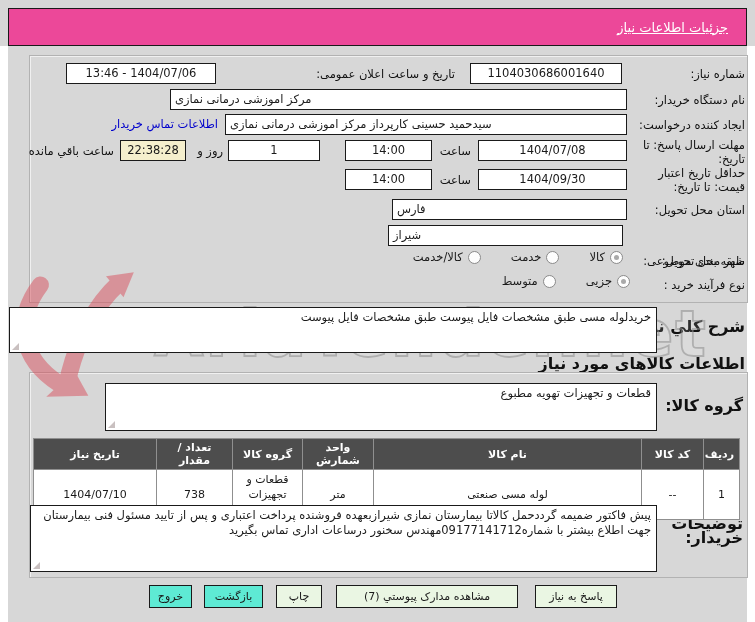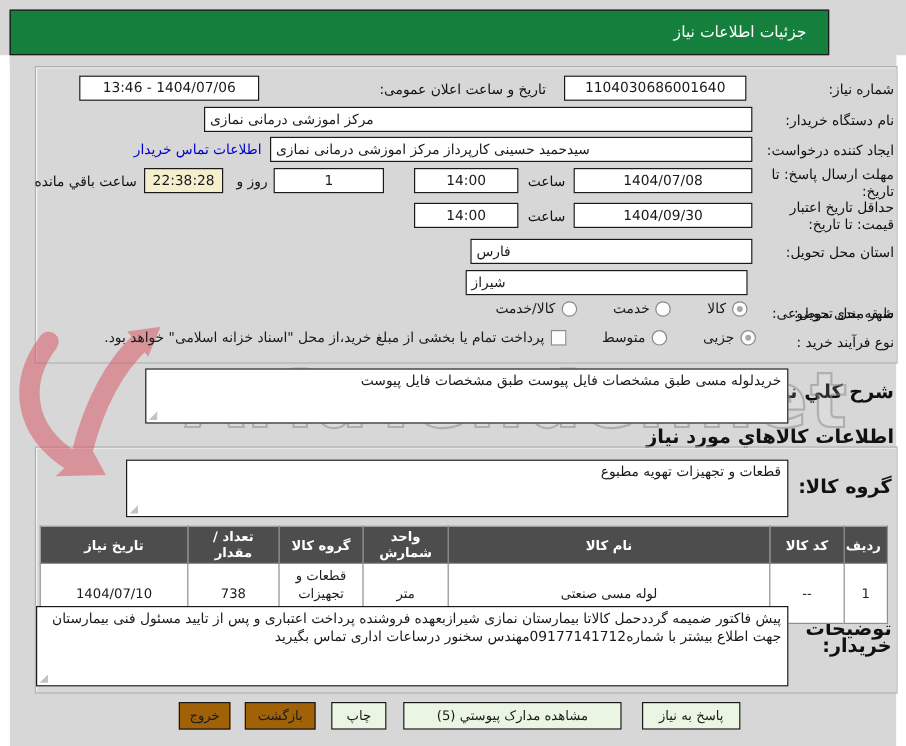--- a/index.html
+++ b/index.html
@@ -10,24 +10,24 @@
     position: relative;
     overflow: hidden;
     font-size: 12px;
     color: #1a1a1a;
     direction: rtl;
   }
   .page-bg { position: absolute; left: 8px; top: 0; width: 739px; height: 622px; background: #d7d7d7; }
   .topstrip { position: absolute; left: 0; top: 0; width: 755px; height: 55px; background: #d7d7d7; }
 
   .titlebar {
-    position: absolute; left: 8px; top: 8px; width: 683px; height: 38px;
-    background: #15803d; border: 1px solid #1a1a1a;
+    position: absolute; left: 8px; top: 8px; width: 739px; height: 38px;
+    background: #ec4899; border: 1px solid #1a1a1a;
     color: #ffffff; font-size: 13px;
-    display: flex; align-items: center; padding-right: 18px;
+    display: flex; align-items: center; padding-right: 18px; text-decoration: underline;
   }
 
   .groupbox {
     position: absolute; border: 1px solid #b2b2b2;
     box-shadow: 1px 1px 0 #f0f0f0 inset;
   }
   #group-top { left: 29px; top: 55px; width: 719px; height: 248px; }
   #group-goods { left: 29px; top: 372px; width: 719px; height: 206px; }
 
   .lbl { position: absolute; font-size: 11.5px; color: #111; text-align: right; line-height: 14px; }
@@ -81,21 +81,21 @@
   }
   table.goods th { background: #4d4d4d; color: #ffffff; font-weight: bold; height: 24px; }
   table.goods td { height: 40px; line-height: 15px; }
 
   .btn {
     position: absolute; top: 585px; height: 23px; border: 1px solid #1a1a1a;
     font-size: 11px; text-align: center; line-height: 21px; cursor: pointer; z-index: 2;
     font-family: "DejaVu Sans", sans-serif;
   }
   .btn.green { background: #eaf6e3; }
-  .btn.pink  { background: #a16207; }
+  .btn.pink  { background: #5eead4; }
 
   .watermark { position: absolute; left: 6px; top: 272px; width: 744px; height: 130px; z-index: 1; pointer-events: none; }
 
   .sidestrip { position: absolute; top: 46px; width: 8px; height: 576px; background: #ffffff; }
   .sidestrip.left { left: 0; }
   .sidestrip.rightside { right: 0; }
 </style>
 </head>
 <body>
 
@@ -160,28 +160,24 @@
 <div class="lbl" style="right:10px; top:278px;">نوع فرآیند خرید :</div>
 <div class="choice-row" style="right:125px; top:274px;">
   <div class="choice">
     <span class="radio selected"></span>
     <span class="choice-label">جزیی</span>
   </div>
   <div class="choice">
     <span class="radio"></span>
     <span class="choice-label">متوسط</span>
   </div>
-  <div class="choice">
-    <span class="checkbox"></span>
-    <span class="choice-label">پرداخت تمام یا بخشی از مبلغ خرید،از محل "اسناد خزانه اسلامی" خواهد بود.</span>
-  </div>
 </div>
 
 <div class="lbl bold" style="right:10px; top:320px;">شرح کلي نیاز:</div>
-<div class="tbox" style="right:98px; top:307px; width:536px; height:46px;">خریدلوله مسی طبق مشخصات فایل پیوست طبق مشخصات فایل پیوست</div>
+<div class="tbox" style="right:98px; top:307px; width:648px; height:46px;">خریدلوله مسی طبق مشخصات فایل پیوست طبق مشخصات فایل پیوست</div>
 
 <div class="lbl bold" style="right:10px; top:357px;">اطلاعات کالاهاي مورد نیاز</div>
 <div class="groupbox" id="group-goods"></div>
 
 <div class="lbl bold" style="right:12px; top:399px;">گروه کالا:</div>
 <div class="tbox" style="right:98px; top:383px; width:552px; height:48px;">قطعات و تجهیزات تهویه مطبوع</div>
 
 <table class="goods">
   <colgroup>
     <col style="width:36px">
@@ -213,21 +209,21 @@
       <td>738</td>
       <td>1404/07/10</td>
     </tr>
   </tbody>
 </table>
 
 <div class="lbl bold" style="right:12px; top:517px; width:70px;">توضیحات خریدار:</div>
 <div class="tbox" style="right:98px; top:505px; width:627px; height:67px; white-space:normal;">پیش فاکتور  ضمیمه گرددحمل کالاتا بیمارستان نمازی شیرازبعهده فروشنده پرداخت اعتباری و پس از تایید مسئول فنی بیمارستان جهت اطلاع بیشتر با شماره09177141712مهندس سخنور  درساعات اداری تماس بگیرید</div>
 
 <div class="btn green" style="right:138px; width:82px;">پاسخ به نیاز</div>
-<div class="btn green" style="right:237px; width:182px;">مشاهده مدارک پیوستي (5)</div>
+<div class="btn green" style="right:237px; width:182px;">مشاهده مدارک پیوستي (7)</div>
 <div class="btn green" style="right:433px; width:46px;">چاپ</div>
 <div class="btn pink" style="right:492px; width:59px;">بازگشت</div>
 <div class="btn pink" style="right:563px; width:43px;">خروج</div>
 
 <div class="watermark">
   <svg width="744" height="130" viewBox="0 0 744 130" xmlns="http://www.w3.org/2000/svg">
     <g opacity="0.5" transform="translate(8,2) rotate(-4 70 60)">
       <path d="M30 8 C 2 40, 4 80, 42 108" fill="none" stroke="#d8505c" stroke-width="17" stroke-linecap="round"></path>
       <path d="M108 12 C 78 36, 62 70, 52 100" fill="none" stroke="#d8505c" stroke-width="17" stroke-linecap="round"></path>
       <path d="M28 120 L58 96 L70 122 Z" fill="#d8505c"></path>

